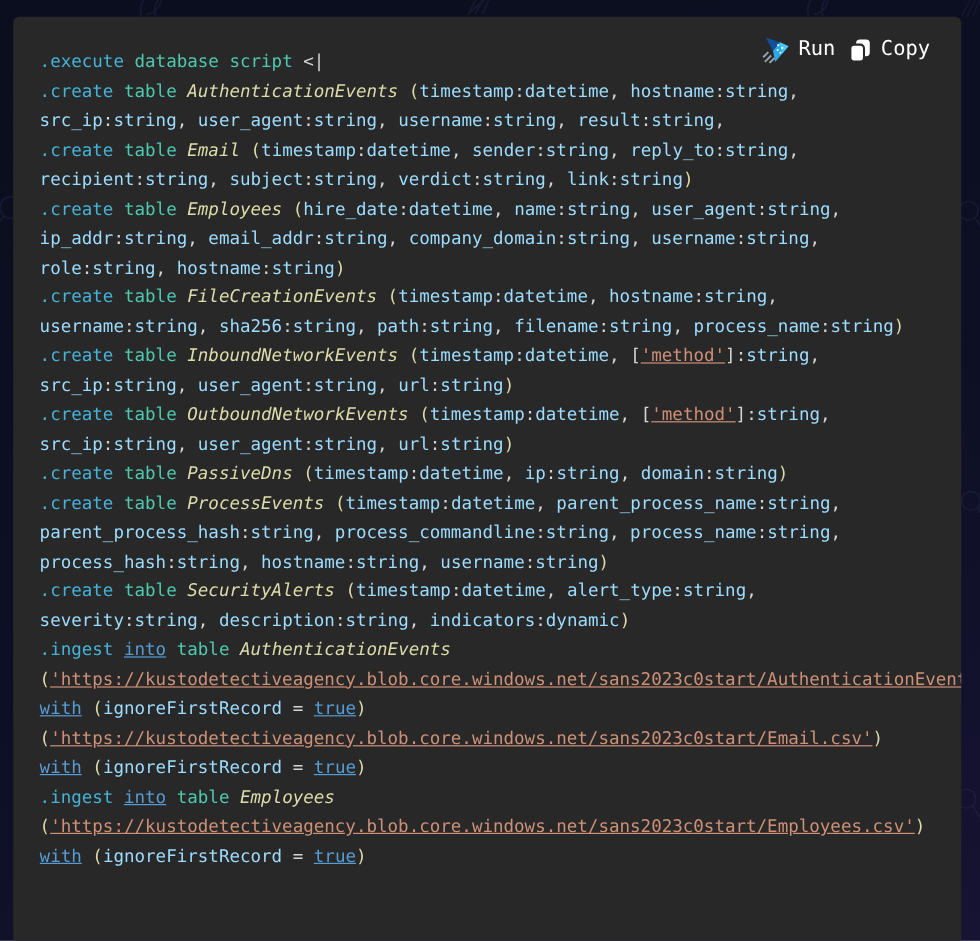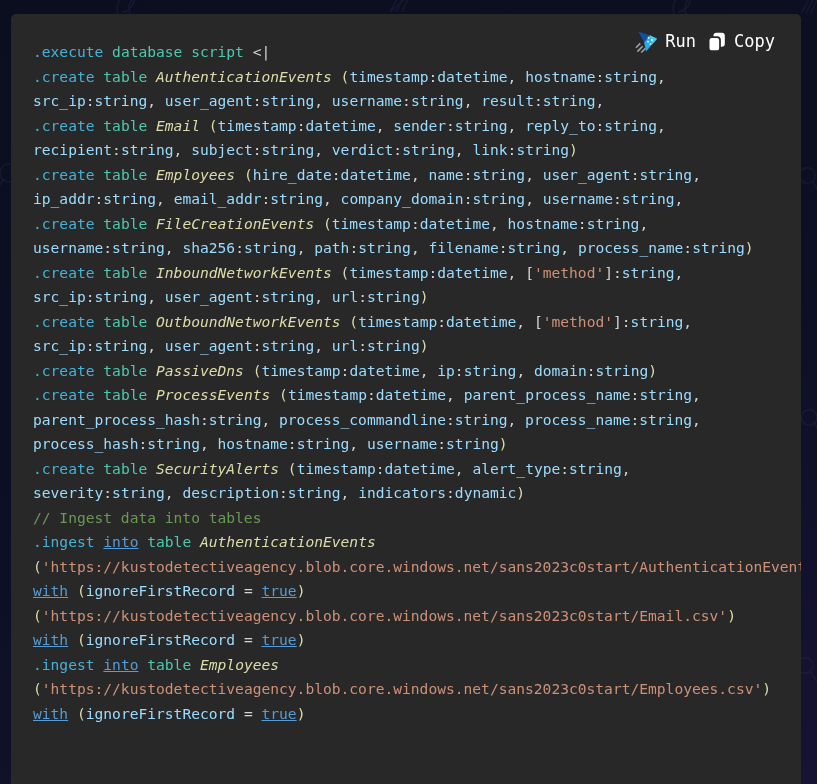--- a/index.html
+++ b/index.html
@@ -50,21 +50,21 @@
     height: 24.5px;
     line-height: 24.5px;
     color: var(--c-plain, #d4d4d4);
   }
   .tok-cmd   { color: var(--c-command, #45b3d8); }
   .tok-teal  { color: var(--c-keyword_teal, #4ec9b0); }
   .tok-blue  { color: var(--c-keyword_blue, #569cd6); text-decoration: underline; }
   .tok-ident { color: var(--c-identifier, #9cdcfe); }
   .tok-tbl   { color: var(--c-table_name, #dcdcaa); font-style: italic; }
   .tok-yel   { color: var(--c-bracket, #dcdcaa); }
-  .tok-str   { color: var(--c-string, #ce9178); }
+  .tok-str   { color: var(--c-string, #ce9178); text-decoration: underline; }
   .tok-com   { color: var(--c-comment, #6a9955); }
   .tok-pln   { color: var(--c-plain, #d4d4d4); }
 </style>
 </head>
 <body>
 
 <div class="doodle-layer">
   <svg class="doodle" style="left:112px; top:-10px" width="34" height="26" viewBox="0 0 34 26">
     <path d="M6 24 C 2 10, 14 2, 20 6 C 26 10, 18 22, 10 22 M18 24 C 14 12, 24 2, 31 8"></path>
   </svg>
@@ -127,33 +127,33 @@
   </div>
 
   <div class="code" id="code">
       <div class="code-line"><span class="tok-cmd">.execute</span><span class="tok-pln"> </span><span class="tok-teal">database</span><span class="tok-pln"> </span><span class="tok-teal">script</span><span class="tok-pln"> </span><span class="tok-pln">&lt;</span><span class="tok-pln">|</span></div>
       <div class="code-line"><span class="tok-cmd">.create</span><span class="tok-pln"> </span><span class="tok-teal">table</span><span class="tok-pln"> </span><span class="tok-tbl">AuthenticationEvents</span><span class="tok-pln"> </span><span class="tok-yel">(</span><span class="tok-ident">timestamp</span><span class="tok-pln">:</span><span class="tok-ident">datetime</span><span class="tok-pln">,</span><span class="tok-pln"> </span><span class="tok-ident">hostname</span><span class="tok-pln">:</span><span class="tok-ident">string</span><span class="tok-pln">,</span></div>
       <div class="code-line"><span class="tok-ident">src_ip</span><span class="tok-pln">:</span><span class="tok-ident">string</span><span class="tok-pln">,</span><span class="tok-pln"> </span><span class="tok-ident">user_agent</span><span class="tok-pln">:</span><span class="tok-ident">string</span><span class="tok-pln">,</span><span class="tok-pln"> </span><span class="tok-ident">username</span><span class="tok-pln">:</span><span class="tok-ident">string</span><span class="tok-pln">,</span><span class="tok-pln"> </span><span class="tok-ident">result</span><span class="tok-pln">:</span><span class="tok-ident">string</span><span class="tok-pln">,</span></div>
       <div class="code-line"><span class="tok-cmd">.create</span><span class="tok-pln"> </span><span class="tok-teal">table</span><span class="tok-pln"> </span><span class="tok-tbl">Email</span><span class="tok-pln"> </span><span class="tok-yel">(</span><span class="tok-ident">timestamp</span><span class="tok-pln">:</span><span class="tok-ident">datetime</span><span class="tok-pln">,</span><span class="tok-pln"> </span><span class="tok-ident">sender</span><span class="tok-pln">:</span><span class="tok-ident">string</span><span class="tok-pln">,</span><span class="tok-pln"> </span><span class="tok-ident">reply_to</span><span class="tok-pln">:</span><span class="tok-ident">string</span><span class="tok-pln">,</span></div>
       <div class="code-line"><span class="tok-ident">recipient</span><span class="tok-pln">:</span><span class="tok-ident">string</span><span class="tok-pln">,</span><span class="tok-pln"> </span><span class="tok-ident">subject</span><span class="tok-pln">:</span><span class="tok-ident">string</span><span class="tok-pln">,</span><span class="tok-pln"> </span><span class="tok-ident">verdict</span><span class="tok-pln">:</span><span class="tok-ident">string</span><span class="tok-pln">,</span><span class="tok-pln"> </span><span class="tok-ident">link</span><span class="tok-pln">:</span><span class="tok-ident">string</span><span class="tok-yel">)</span></div>
       <div class="code-line"><span class="tok-cmd">.create</span><span class="tok-pln"> </span><span class="tok-teal">table</span><span class="tok-pln"> </span><span class="tok-tbl">Employees</span><span class="tok-pln"> </span><span class="tok-yel">(</span><span class="tok-ident">hire_date</span><span class="tok-pln">:</span><span class="tok-ident">datetime</span><span class="tok-pln">,</span><span class="tok-pln"> </span><span class="tok-ident">name</span><span class="tok-pln">:</span><span class="tok-ident">string</span><span class="tok-pln">,</span><span class="tok-pln"> </span><span class="tok-ident">user_agent</span><span class="tok-pln">:</span><span class="tok-ident">string</span><span class="tok-pln">,</span></div>
       <div class="code-line"><span class="tok-ident">ip_addr</span><span class="tok-pln">:</span><span class="tok-ident">string</span><span class="tok-pln">,</span><span class="tok-pln"> </span><span class="tok-ident">email_addr</span><span class="tok-pln">:</span><span class="tok-ident">string</span><span class="tok-pln">,</span><span class="tok-pln"> </span><span class="tok-ident">company_domain</span><span class="tok-pln">:</span><span class="tok-ident">string</span><span class="tok-pln">,</span><span class="tok-pln"> </span><span class="tok-ident">username</span><span class="tok-pln">:</span><span class="tok-ident">string</span><span class="tok-pln">,</span></div>
+      <div class="code-line"><span class="tok-ident">role</span><span class="tok-pln">:</span><span class="tok-ident">string</span><span class="tok-pln">,</span><span class="tok-pln"> </span><span class="tok-ident">hostname</span><span class="tok-pln">:</span><span class="tok-ident">string</span><span class="tok-yel">)</span></div>
       <div class="code-line"><span class="tok-cmd">.create</span><span class="tok-pln"> </span><span class="tok-teal">table</span><span class="tok-pln"> </span><span class="tok-tbl">FileCreationEvents</span><span class="tok-pln"> </span><span class="tok-yel">(</span><span class="tok-ident">timestamp</span><span class="tok-pln">:</span><span class="tok-ident">datetime</span><span class="tok-pln">,</span><span class="tok-pln"> </span><span class="tok-ident">hostname</span><span class="tok-pln">:</span><span class="tok-ident">string</span><span class="tok-pln">,</span></div>
       <div class="code-line"><span class="tok-ident">username</span><span class="tok-pln">:</span><span class="tok-ident">string</span><span class="tok-pln">,</span><span class="tok-pln"> </span><span class="tok-ident">sha256</span><span class="tok-pln">:</span><span class="tok-ident">string</span><span class="tok-pln">,</span><span class="tok-pln"> </span><span class="tok-ident">path</span><span class="tok-pln">:</span><span class="tok-ident">string</span><span class="tok-pln">,</span><span class="tok-pln"> </span><span class="tok-ident">filename</span><span class="tok-pln">:</span><span class="tok-ident">string</span><span class="tok-pln">,</span><span class="tok-pln"> </span><span class="tok-ident">process_name</span><span class="tok-pln">:</span><span class="tok-ident">string</span><span class="tok-yel">)</span></div>
       <div class="code-line"><span class="tok-cmd">.create</span><span class="tok-pln"> </span><span class="tok-teal">table</span><span class="tok-pln"> </span><span class="tok-tbl">InboundNetworkEvents</span><span class="tok-pln"> </span><span class="tok-yel">(</span><span class="tok-ident">timestamp</span><span class="tok-pln">:</span><span class="tok-ident">datetime</span><span class="tok-pln">,</span><span class="tok-pln"> </span><span class="tok-pln">[</span><span class="tok-str">'method'</span><span class="tok-pln">]</span><span class="tok-pln">:</span><span class="tok-ident">string</span><span class="tok-pln">,</span></div>
       <div class="code-line"><span class="tok-ident">src_ip</span><span class="tok-pln">:</span><span class="tok-ident">string</span><span class="tok-pln">,</span><span class="tok-pln"> </span><span class="tok-ident">user_agent</span><span class="tok-pln">:</span><span class="tok-ident">string</span><span class="tok-pln">,</span><span class="tok-pln"> </span><span class="tok-ident">url</span><span class="tok-pln">:</span><span class="tok-ident">string</span><span class="tok-yel">)</span></div>
       <div class="code-line"><span class="tok-cmd">.create</span><span class="tok-pln"> </span><span class="tok-teal">table</span><span class="tok-pln"> </span><span class="tok-tbl">OutboundNetworkEvents</span><span class="tok-pln"> </span><span class="tok-yel">(</span><span class="tok-ident">timestamp</span><span class="tok-pln">:</span><span class="tok-ident">datetime</span><span class="tok-pln">,</span><span class="tok-pln"> </span><span class="tok-pln">[</span><span class="tok-str">'method'</span><span class="tok-pln">]</span><span class="tok-pln">:</span><span class="tok-ident">string</span><span class="tok-pln">,</span></div>
       <div class="code-line"><span class="tok-ident">src_ip</span><span class="tok-pln">:</span><span class="tok-ident">string</span><span class="tok-pln">,</span><span class="tok-pln"> </span><span class="tok-ident">user_agent</span><span class="tok-pln">:</span><span class="tok-ident">string</span><span class="tok-pln">,</span><span class="tok-pln"> </span><span class="tok-ident">url</span><span class="tok-pln">:</span><span class="tok-ident">string</span><span class="tok-yel">)</span></div>
       <div class="code-line"><span class="tok-cmd">.create</span><span class="tok-pln"> </span><span class="tok-teal">table</span><span class="tok-pln"> </span><span class="tok-tbl">PassiveDns</span><span class="tok-pln"> </span><span class="tok-yel">(</span><span class="tok-ident">timestamp</span><span class="tok-pln">:</span><span class="tok-ident">datetime</span><span class="tok-pln">,</span><span class="tok-pln"> </span><span class="tok-ident">ip</span><span class="tok-pln">:</span><span class="tok-ident">string</span><span class="tok-pln">,</span><span class="tok-pln"> </span><span class="tok-ident">domain</span><span class="tok-pln">:</span><span class="tok-ident">string</span><span class="tok-yel">)</span></div>
       <div class="code-line"><span class="tok-cmd">.create</span><span class="tok-pln"> </span><span class="tok-teal">table</span><span class="tok-pln"> </span><span class="tok-tbl">ProcessEvents</span><span class="tok-pln"> </span><span class="tok-yel">(</span><span class="tok-ident">timestamp</span><span class="tok-pln">:</span><span class="tok-ident">datetime</span><span class="tok-pln">,</span><span class="tok-pln"> </span><span class="tok-ident">parent_process_name</span><span class="tok-pln">:</span><span class="tok-ident">string</span><span class="tok-pln">,</span></div>
       <div class="code-line"><span class="tok-ident">parent_process_hash</span><span class="tok-pln">:</span><span class="tok-ident">string</span><span class="tok-pln">,</span><span class="tok-pln"> </span><span class="tok-ident">process_commandline</span><span class="tok-pln">:</span><span class="tok-ident">string</span><span class="tok-pln">,</span><span class="tok-pln"> </span><span class="tok-ident">process_name</span><span class="tok-pln">:</span><span class="tok-ident">string</span><span class="tok-pln">,</span></div>
       <div class="code-line"><span class="tok-ident">process_hash</span><span class="tok-pln">:</span><span class="tok-ident">string</span><span class="tok-pln">,</span><span class="tok-pln"> </span><span class="tok-ident">hostname</span><span class="tok-pln">:</span><span class="tok-ident">string</span><span class="tok-pln">,</span><span class="tok-pln"> </span><span class="tok-ident">username</span><span class="tok-pln">:</span><span class="tok-ident">string</span><span class="tok-yel">)</span></div>
       <div class="code-line"><span class="tok-cmd">.create</span><span class="tok-pln"> </span><span class="tok-teal">table</span><span class="tok-pln"> </span><span class="tok-tbl">SecurityAlerts</span><span class="tok-pln"> </span><span class="tok-yel">(</span><span class="tok-ident">timestamp</span><span class="tok-pln">:</span><span class="tok-ident">datetime</span><span class="tok-pln">,</span><span class="tok-pln"> </span><span class="tok-ident">alert_type</span><span class="tok-pln">:</span><span class="tok-ident">string</span><span class="tok-pln">,</span></div>
       <div class="code-line"><span class="tok-ident">severity</span><span class="tok-pln">:</span><span class="tok-ident">string</span><span class="tok-pln">,</span><span class="tok-pln"> </span><span class="tok-ident">description</span><span class="tok-pln">:</span><span class="tok-ident">string</span><span class="tok-pln">,</span><span class="tok-pln"> </span><span class="tok-ident">indicators</span><span class="tok-pln">:</span><span class="tok-ident">dynamic</span><span class="tok-yel">)</span></div>
-      <div class="code-line"><span class="tok-com">// Ingest data into tables</span></div>
       <div class="code-line"><span class="tok-cmd">.ingest</span><span class="tok-pln"> </span><span class="tok-blue">into</span><span class="tok-pln"> </span><span class="tok-teal">table</span><span class="tok-pln"> </span><span class="tok-tbl">AuthenticationEvents</span></div>
       <div class="code-line"><span class="tok-yel">(</span><span class="tok-str">'https://kustodetectiveagency.blob.core.windows.net/sans2023c0start/AuthenticationEvents.csv'</span></div>
       <div class="code-line"><span class="tok-blue">with</span><span class="tok-pln"> </span><span class="tok-yel">(</span><span class="tok-ident">ignoreFirstRecord</span><span class="tok-pln"> </span><span class="tok-pln">=</span><span class="tok-pln"> </span><span class="tok-blue">true</span><span class="tok-yel">)</span></div>
       <div class="code-line"><span class="tok-yel">(</span><span class="tok-str">'https://kustodetectiveagency.blob.core.windows.net/sans2023c0start/Email.csv'</span><span class="tok-yel">)</span></div>
       <div class="code-line"><span class="tok-blue">with</span><span class="tok-pln"> </span><span class="tok-yel">(</span><span class="tok-ident">ignoreFirstRecord</span><span class="tok-pln"> </span><span class="tok-pln">=</span><span class="tok-pln"> </span><span class="tok-blue">true</span><span class="tok-yel">)</span></div>
       <div class="code-line"><span class="tok-cmd">.ingest</span><span class="tok-pln"> </span><span class="tok-blue">into</span><span class="tok-pln"> </span><span class="tok-teal">table</span><span class="tok-pln"> </span><span class="tok-tbl">Employees</span></div>
       <div class="code-line"><span class="tok-yel">(</span><span class="tok-str">'https://kustodetectiveagency.blob.core.windows.net/sans2023c0start/Employees.csv'</span><span class="tok-yel">)</span></div>
       <div class="code-line"><span class="tok-blue">with</span><span class="tok-pln"> </span><span class="tok-yel">(</span><span class="tok-ident">ignoreFirstRecord</span><span class="tok-pln"> </span><span class="tok-pln">=</span><span class="tok-pln"> </span><span class="tok-blue">true</span><span class="tok-yel">)</span></div>
     </div>
 </div>

